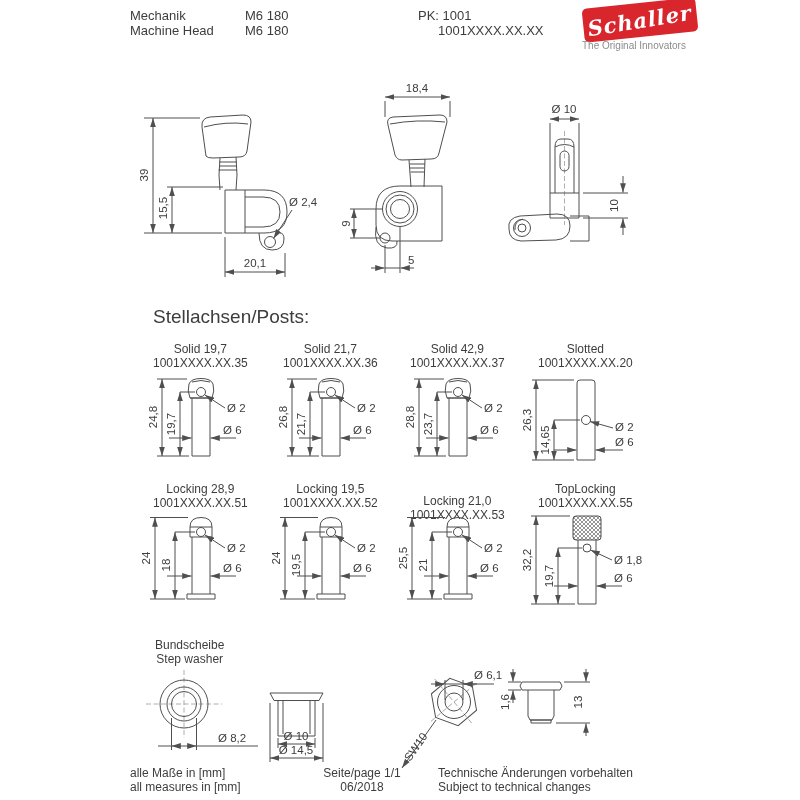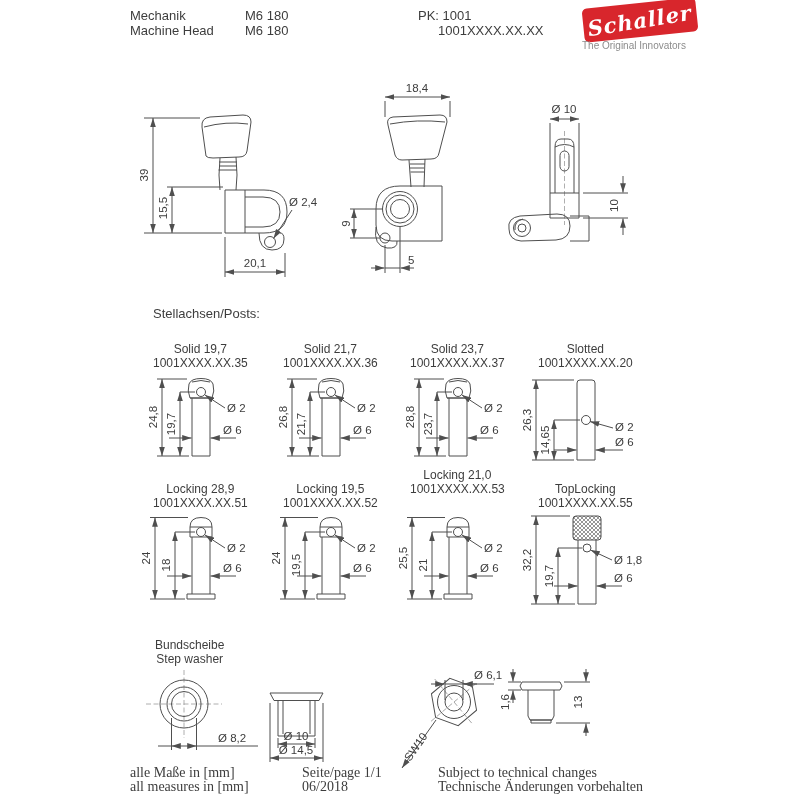--- a/index.html
+++ b/index.html
@@ -1,24 +1,24 @@
 <!DOCTYPE html>
 <html><head>
 <meta charset="utf-8">
 <style>
   html,body{margin:0;padding:0;background:#fff;}
   .sheet{position:relative;width:800px;height:800px;background:#ffffff;
          font-family:"Liberation Sans",sans-serif;color:#3d3d3d;overflow:hidden;}
   .abs{position:absolute;}
   .hdr{font-size:13px;line-height:15px;white-space:nowrap;}
   .lbl{font-size:12px;line-height:14px;white-space:nowrap;text-align:center;}
-  .heading{font-size:13px;white-space:nowrap;}
-  .foot{font-size:14px;line-height:14px;white-space:nowrap;font-family:Liberation Serif, serif;}
+  .heading{font-size:19px;white-space:nowrap;}
+  .foot{font-size:12px;line-height:14px;white-space:nowrap;}
   .indent{padding-left:20px;}
-  .center{width:120px;}
+  .center{text-align:center;width:120px;}
   .logo{left:583px;top:3px;width:114px;height:34px;background:#d8262c;
         transform:rotate(-6deg);border-radius:5px;display:flex;align-items:center;justify-content:center;}
   .logo span{font-family:"DejaVu Serif",serif;font-style:italic;font-weight:bold;
         font-size:21px;color:#ffffff;letter-spacing:1px;transform:rotate(-3deg);}
   .tagline{left:582px;top:40px;font-size:10px;color:#8c8c8c;text-align:right;}
   svg.abs{overflow:visible;}
   .ln{stroke:#4f4f4f;stroke-width:1;fill:none;}
   .dl{stroke:#4f4f4f;stroke-width:1;fill:none;marker-start:url(#arr);marker-end:url(#arr);}
   .de{stroke:#4f4f4f;stroke-width:1;fill:none;marker-end:url(#arr);}
   .dsh{stroke:#9a9a9a;stroke-width:0.8;fill:none;stroke-dasharray:5 2.5;}
@@ -196,21 +196,21 @@
 
   <div class="abs lbl" style="left:153px;top:342px">
     <div>Solid 19,7</div>
     <div>1001XXXX.XX.35</div>
   </div>
   <div class="abs lbl" style="left:283px;top:342px">
     <div>Solid 21,7</div>
     <div>1001XXXX.XX.36</div>
   </div>
   <div class="abs lbl" style="left:410px;top:342px">
-    <div>Solid 23,7</div>
+    <div>Solid 42,9</div>
     <div>1001XXXX.XX.37</div>
   </div>
   <div class="abs lbl" style="left:538px;top:342px">
     <div>Slotted</div>
     <div>1001XXXX.XX.20</div>
   </div>
 
   <svg class="abs" style="left:135px;top:368px" width="130" height="118" viewBox="0 0 130 118">
     <use href="#p-solid"></use>
     <text text-anchor="middle" transform="translate(22,49) rotate(-90)">24,8</text>
@@ -241,21 +241,21 @@
   </svg>
 
   <div class="abs lbl" style="left:153px;top:482px">
     <div>Locking 28,9</div>
     <div>1001XXXX.XX.51</div>
   </div>
   <div class="abs lbl" style="left:283px;top:482px">
     <div>Locking 19,5</div>
     <div>1001XXXX.XX.52</div>
   </div>
-  <div class="abs lbl" style="left:410px;top:468px">
+  <div class="abs lbl" style="left:410px;top:494px">
     <div>Locking 21,0</div>
     <div>1001XXXX.XX.53</div>
   </div>
   <div class="abs lbl" style="left:538px;top:482px">
     <div>TopLocking</div>
     <div>1001XXXX.XX.55</div>
   </div>
 
   <svg class="abs" style="left:135px;top:508px" width="130" height="118" viewBox="0 0 130 118">
     <use href="#p-locking"></use>
@@ -345,17 +345,17 @@
 
   <div class="abs foot" style="left:130px;top:766px">
     <div>alle Maße in [mm]</div>
     <div>all measures in [mm]</div>
   </div>
   <div class="abs foot center" style="left:302px;top:766px">
     <div>Seite/page 1/1</div>
     <div>06/2018</div>
   </div>
   <div class="abs foot" style="left:438px;top:766px">
+    <div>Technische Änderungen vorbehalten</div>
     <div>Subject to technical changes</div>
-    <div>Technische Änderungen vorbehalten</div>
   </div>
 
 </div>
 
 </body></html>

